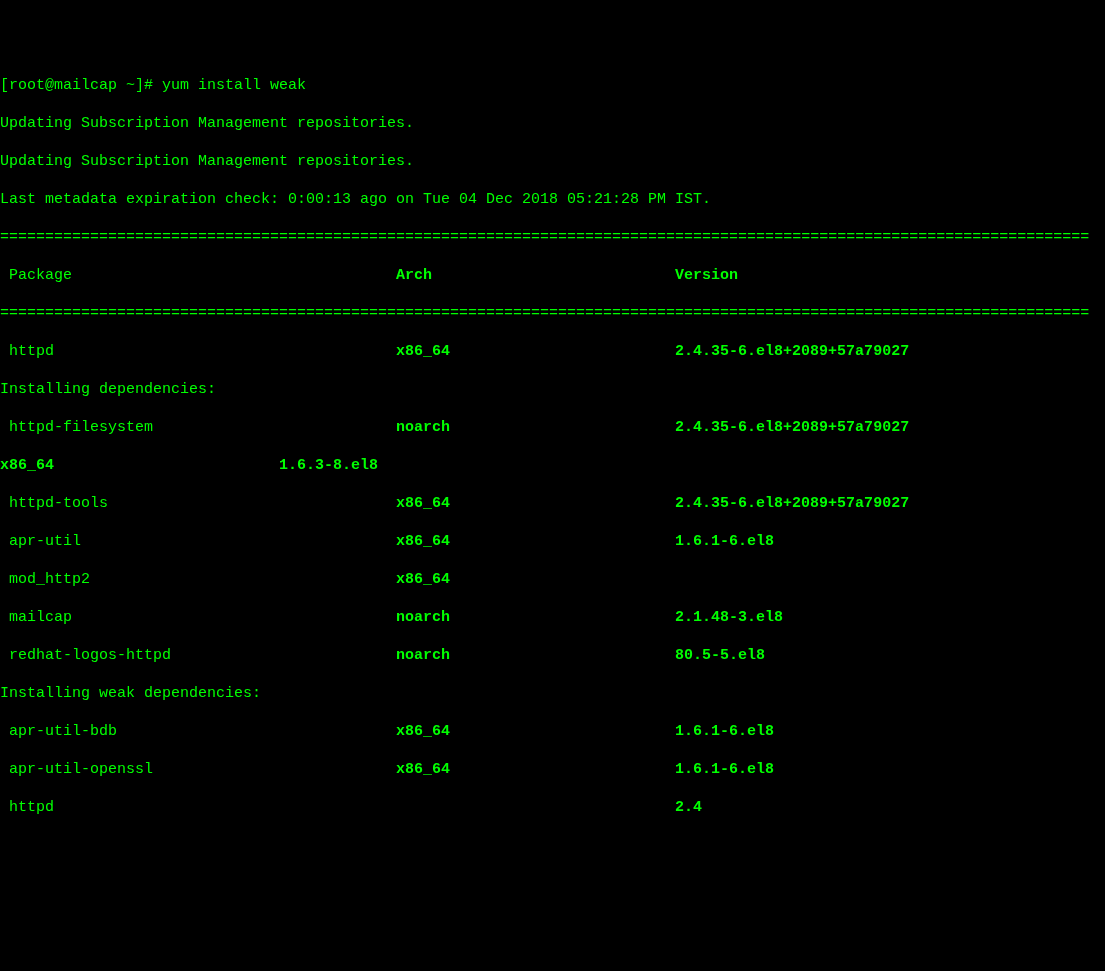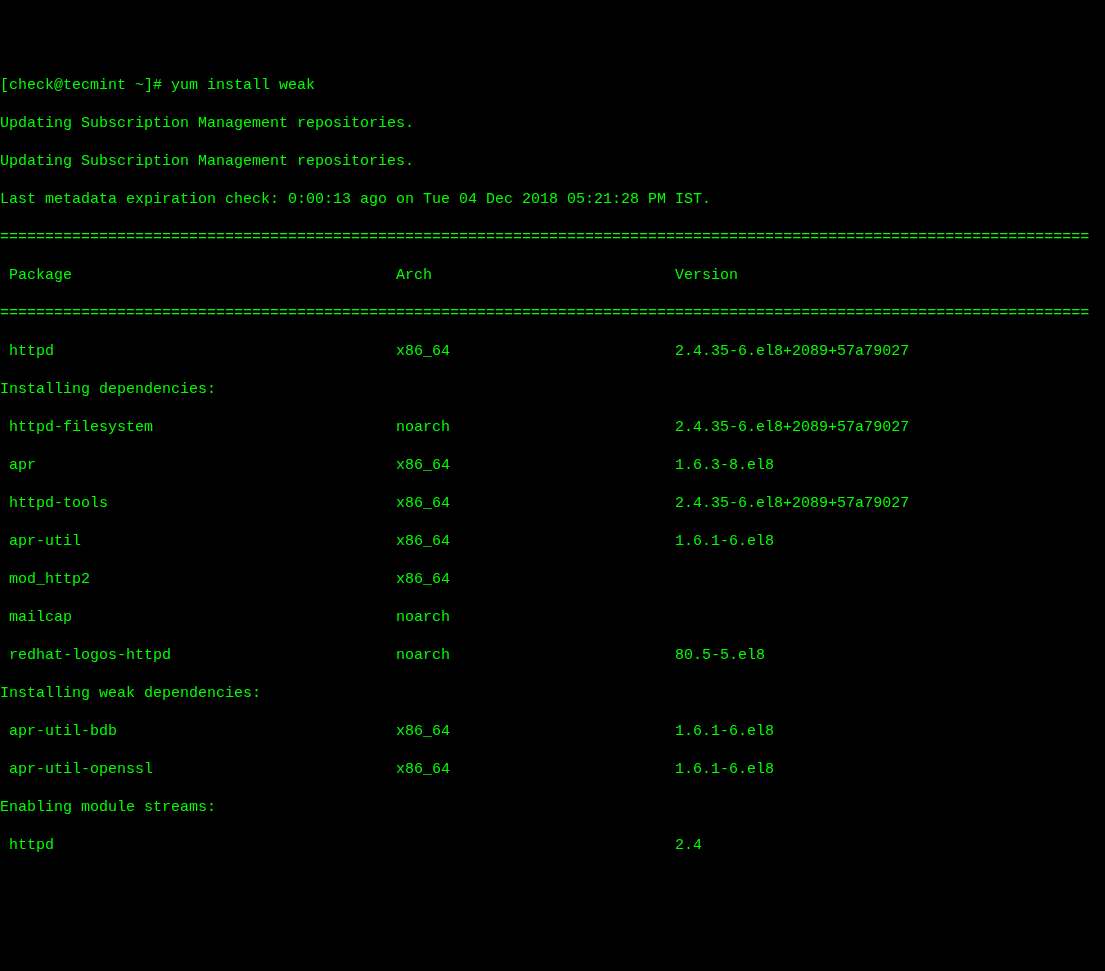--- a/index.html
+++ b/index.html
@@ -13,48 +13,47 @@
       white-space: pre;
       overflow-x: hidden;
     }
     .terminal {
       padding: 0;
     }
     .row {
       display: flex;
     }
     .col-package { width: 44ch; }
-    .col-arch { width: 31ch; }
-    .col-version { flex: 1; }
+    .col-arch { width: 31ch; font-weight: bold; }
+    .col-version { flex: 1; font-weight: bold; }
   </style>
 </head>
 <body>
 
 
 <div class="terminal">
-<div><span>[check@tecmint ~]# </span><span>yum install weak</span></div>
+<div><span>[root@mailcap ~]# </span><span>yum install weak</span></div>
 <div>Updating Subscription Management repositories.</div>
 <div>Updating Subscription Management repositories.</div>
 <div>Last metadata expiration check: 0:00:13 ago on Tue 04 Dec 2018 05:21:28 PM IST.</div>
 <div>=========================================================================================================================</div>
 <div class="row"><span class="col-package"> Package</span><span class="col-arch">Arch</span><span class="col-version">Version</span></div>
 <div>=========================================================================================================================</div>
 <div class="row"><span class="col-package"> httpd</span><span class="col-arch">x86_64</span><span class="col-version">2.4.35-6.el8+2089+57a79027</span></div>
 <div>Installing dependencies:</div>
 <div class="row"><span class="col-package"> httpd-filesystem</span><span class="col-arch">noarch</span><span class="col-version">2.4.35-6.el8+2089+57a79027</span></div>
-<div class="row"><span class="col-package"> apr</span><span class="col-arch">x86_64</span><span class="col-version">1.6.3-8.el8</span></div>
+<div class="row"><span class="col-arch">x86_64</span><span class="col-version">1.6.3-8.el8</span></div>
 <div class="row"><span class="col-package"> httpd-tools</span><span class="col-arch">x86_64</span><span class="col-version">2.4.35-6.el8+2089+57a79027</span></div>
 <div class="row"><span class="col-package"> apr-util</span><span class="col-arch">x86_64</span><span class="col-version">1.6.1-6.el8</span></div>
 <div class="row"><span class="col-package"> mod_http2</span><span class="col-arch">x86_64</span></div>
-<div class="row"><span class="col-package"> mailcap</span><span class="col-arch">noarch</span></div>
+<div class="row"><span class="col-package"> mailcap</span><span class="col-arch">noarch</span><span class="col-version">2.1.48-3.el8</span></div>
 <div class="row"><span class="col-package"> redhat-logos-httpd</span><span class="col-arch">noarch</span><span class="col-version">80.5-5.el8</span></div>
 <div>Installing weak dependencies:</div>
 <div class="row"><span class="col-package"> apr-util-bdb</span><span class="col-arch">x86_64</span><span class="col-version">1.6.1-6.el8</span></div>
 <div class="row"><span class="col-package"> apr-util-openssl</span><span class="col-arch">x86_64</span><span class="col-version">1.6.1-6.el8</span></div>
-<div>Enabling module streams:</div>
 <div class="row"><span class="col-package"> httpd</span><span class="col-arch"></span><span class="col-version">2.4</span></div>
 <div> </div>
 
 
 
 
 
 
 
 

